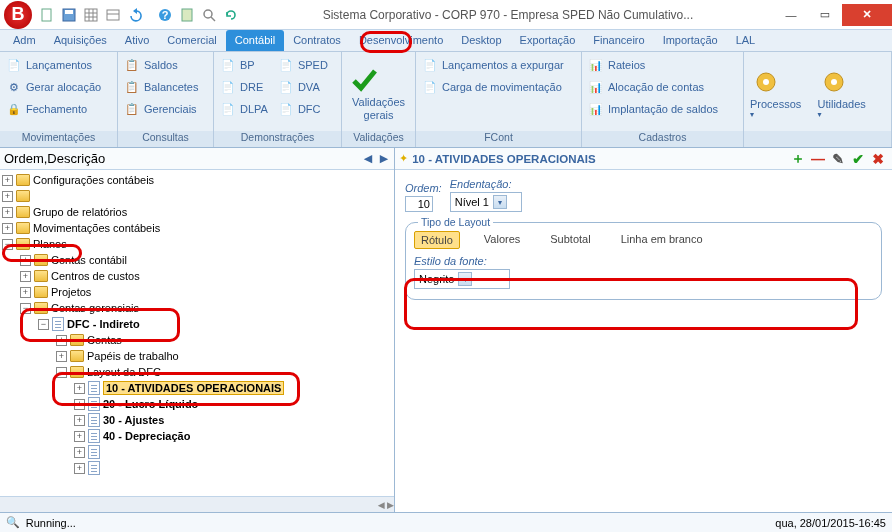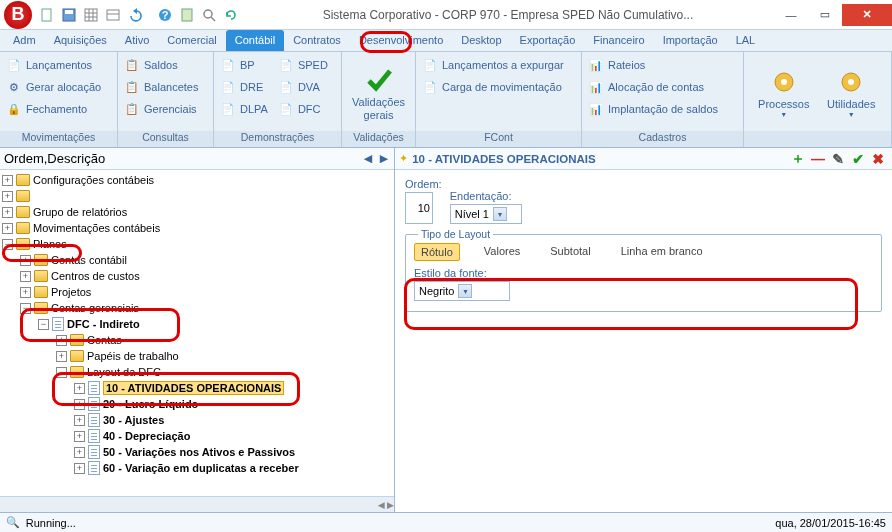--- a/index.html
+++ b/index.html
@@ -21,21 +21,21 @@
   .red-circle { position: absolute; border: 3px solid #e00000; border-radius: 10px; pointer-events: none; z-index: 50; }
 
   
   .ribbon { height: 96px; background: #e8f0f7; border-bottom: 1px solid #9cb8d4; display: flex; }
   .rgroup { border-right: 1px solid #b7cbe0; display: flex; flex-direction: column; padding: 2px 6px 0; }
   .rgroup-body { flex: 1; display: flex; }
   .rgroup-label { height: 16px; text-align: center; color: #4b6a90; font-size: 10.5px; background: #d9e6f2; margin: 0 -6px; }
   .rcol { display: flex; flex-direction: column; justify-content: flex-start; margin-right: 10px; }
   .ritem { display: flex; align-items: center; height: 22px; color: #3a66a0; white-space: nowrap; cursor: pointer; }
   .ricon { width: 16px; height: 16px; margin-right: 4px; display: inline-flex; align-items: center; justify-content: center; }
-  .rbig { width: 68px; display: flex; flex-direction: column; align-items: center; justify-content: center; color: #3a66a0; cursor: pointer; }
+  .rbig { width: 68px; display: flex; flex-direction: column; align-items: flex-start; justify-content: center; color: #3a66a0; cursor: pointer; }
   .rbig-icon { width: 32px; height: 32px; display: flex; align-items: center; justify-content: center; }
 
   
   .main { display: flex; height: 364px; }
   .left { width: 395px; border-right: 1px solid #9cb8d4; display: flex; flex-direction: column; }
   .left-top { height: 22px; display: flex; align-items: center; border-bottom: 1px solid #c0d4e8; background: #f8fbfd; padding: 0 2px; }
   .left-top input { flex: 1; border: none; outline: none; background: transparent; font-size: 13px; padding: 2px; }
   .arrow-btn { width: 16px; height: 16px; display: flex; align-items: center; justify-content: center; color: #3a66a0; cursor: pointer; }
   .tree { flex: 1; overflow: auto; padding: 2px 0; }
   .tree ul { list-style: none; padding-left: 0; }
@@ -48,25 +48,25 @@
   .sel-h { background: #ffe08a; border: 1px solid #d9a000; padding: 0 2px; font-weight: bold; }
   .bold { font-weight: bold; }
   .indent { display: inline-block; }
   .left-scroll { height: 16px; background: #e8eef5; border-top: 1px solid #c0d4e8; display: flex; align-items: center; justify-content: flex-end; }
 
   .right { flex: 1; display: flex; flex-direction: column; }
   .rhead { height: 22px; display: flex; align-items: center; border-bottom: 1px solid #c0d4e8; background: #f8fbfd; padding: 0 4px; }
   .rhead-title { color: #3a66a0; font-weight: bold; font-size: 11.5px; flex: 1; }
   .rtoolbtn { width: 18px; height: 18px; margin: 0 1px; display: flex; align-items: center; justify-content: center; cursor: pointer; font-weight: bold; font-size: 14px; }
   .form { padding: 8px 10px; }
-  .fl { color: #3a66a0; margin-bottom: 2px; display: block; }
-  .num-in { width: 28px; height: 32px; border: 1px solid #9cb8d4; text-align: right; padding-right: 2px; }
+  .fl { color: #3a66a0; margin-bottom: 2px; display: block; font-style: italic; }
+  .num-in { width: 28px; height: 16px; border: 1px solid #9cb8d4; text-align: right; padding-right: 2px; }
   .combo { height: 20px; border: 1px solid #9cb8d4; display: inline-flex; align-items: center; padding: 0 2px 0 4px; background: #fff; }
   .combo .cb-arrow { width: 14px; height: 14px; background: linear-gradient(#e8f0f8,#c9ddf0); border: 1px solid #9cb8d4; margin-left: 4px; display: flex; align-items: center; justify-content: center; font-size: 8px; color: #3a66a0; }
-  .fieldset { border: 1px solid #9cb8d4; border-radius: 2px; margin-top: 10px; padding: 6px 8px 10px; }
+  .fieldset { border: 1px solid #9cb8d4; border-radius: 10px; margin-top: 10px; padding: 6px 8px 10px; }
   .fieldset-legend { color: #3a66a0; font-size: 10.5px; background: #fff; padding: 0 3px; margin-left: 4px; position: relative; top: -13px; display: inline-block; }
   .tabs2 { display: flex; gap: 18px; margin-top: -10px; margin-bottom: 6px; }
   .tab2 { color: #444; padding: 2px 6px; cursor: pointer; }
   .tab2.active { background: #ffe08a; border: 1px solid #d9a000; border-radius: 2px; }
   .row2 { display: flex; gap: 14px; align-items: flex-end; }
   .col2 { display: flex; flex-direction: column; }
   .txt-in { height: 20px; border: 1px solid #9cb8d4; padding: 0 4px; }
 
   .status { height: 20px; border-top: 1px solid #9cb8d4; display: flex; align-items: center; padding: 0 6px; background: #f4f8fc; }
   .status .spacer { flex: 1; }
@@ -445,29 +445,27 @@
                               <span class="toggle">+</span>
                               <span class="page"></span>
                               <span class="bold">40 - Depreciação</span>
                             </div>
                           </li>
                         <li>
                             <div class="node">
                               <span class="indent" style="width:74px"></span>
                               <span class="toggle">+</span>
                               <span class="page"></span>
-                              <span class="bold">50 - Variações nos Ativos e Passivos</span>
                             </div>
                           </li>
                         <li>
                             <div class="node">
                               <span class="indent" style="width:74px"></span>
                               <span class="toggle">+</span>
                               <span class="page"></span>
-                              <span class="bold">60 - Variação em duplicatas a receber</span>
                             </div>
                           </li>
                       </ul>
                     </li>
                   </ul>
                 </li>
               </ul>
             </li>
           </ul>
         </li>

